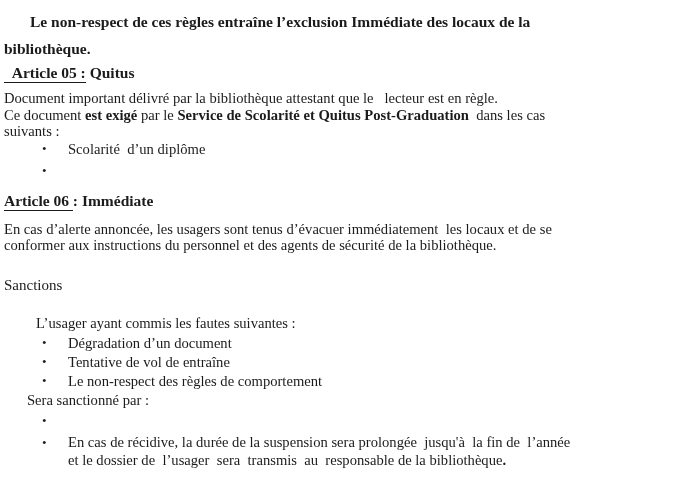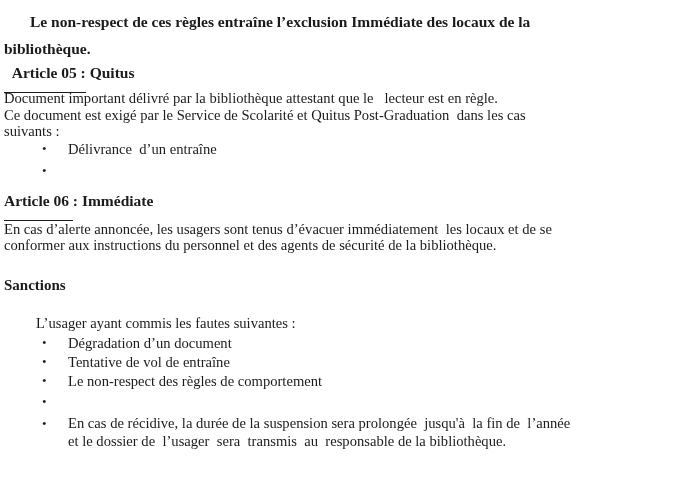--- a/index.html
+++ b/index.html
@@ -32,44 +32,44 @@
   }
   .article-heading {
     font-weight: bold;
     font-size: 15.5px;
     line-height: 18px;
   }
   .h-a05 { margin: 0 0 8px 0; }
   .h-a06 { margin: 12px 0 11px 0; }
   .u-run {
     border-bottom: 1.5px solid #1b1b1b;
-    padding-bottom: 11px;
+    padding-bottom: 1px;
   }
-  .bold { font-weight: normal; }
+  .bold { font-weight: bold; }
 
   .bullet-list { list-style: none; }
   .bullet-list li {
     display: flex;
     align-items: flex-start;
     padding-left: 38px;
   }
   .bullet-marker {
     flex: 0 0 26px;
     width: 26px;
     font-size: 13px;
   }
   .list-1 { margin-top: 1px; }
   .list-1 li { margin-bottom: 6px; }
   .list-2 { margin-top: 4px; }
   .list-2 li { margin-bottom: 2.5px; }
   .list-3 { margin-top: 3px; }
   .list-3 li { margin-bottom: 5px; line-height: 17.5px; }
 
   .h-sanctions {
-    font-weight: bold;
+    font-weight: normal;
     font-size: 15px;
     line-height: 18px;
     margin-top: 22px;
   }
   .p-usager { margin-top: 21px; padding-left: 32px; font-family: Liberation Serif, serif; }
   .p-sera   { margin-top: 1px;  padding-left: 23px; }
 </style>
 </head>
 <body>
 
@@ -82,21 +82,21 @@
     <span class="u-run pre">  Article 05 :</span><span class="pre"> Quitus</span>
   </h3>
 
   <p class="pre"><span>Document important délivré par la bibliothèque attestant que le   lecteur est en règle.
 Ce document </span><span class="bold">est exigé</span><span> par le </span><span class="bold">Service de Scolarité et Quitus Post-Graduation</span><span>  dans les cas
 suivants :</span></p>
 
   <ul class="bullet-list list-1">
     <li>
       <span class="bullet-marker">•</span>
-      <span class="pre">Délivrance  d’un entraîne</span>
+      <span class="pre">Scolarité  d’un diplôme</span>
     </li>
     <li>
       <span class="bullet-marker">•</span>
     </li>
   </ul>
 
   <h3 class="article-heading h-a06">
     <span class="u-run pre">Article 06 </span><span class="pre">: Immédiate</span>
   </h3>
 
@@ -115,20 +115,21 @@
     <li>
       <span class="bullet-marker">•</span>
       <span class="pre">Tentative de vol de entraîne</span>
     </li>
     <li>
       <span class="bullet-marker">•</span>
       <span class="pre">Le non-respect des règles de comportement</span>
     </li>
   </ul>
 
+  <p class="p-sera pre">Sera sanctionné par :</p>
 
   <ul class="bullet-list list-3">
     <li>
       <span class="bullet-marker">•</span>
     </li>
     <li>
       <span class="bullet-marker">•</span>
       <span class="pre"><span>En cas de récidive, la durée de la suspension sera prolongée  jusqu'à  la fin de  l’année
 et le dossier de  l’usager  sera  transmis  au  responsable de la bibliothèque</span><span class="bold">.</span></span>
     </li>

